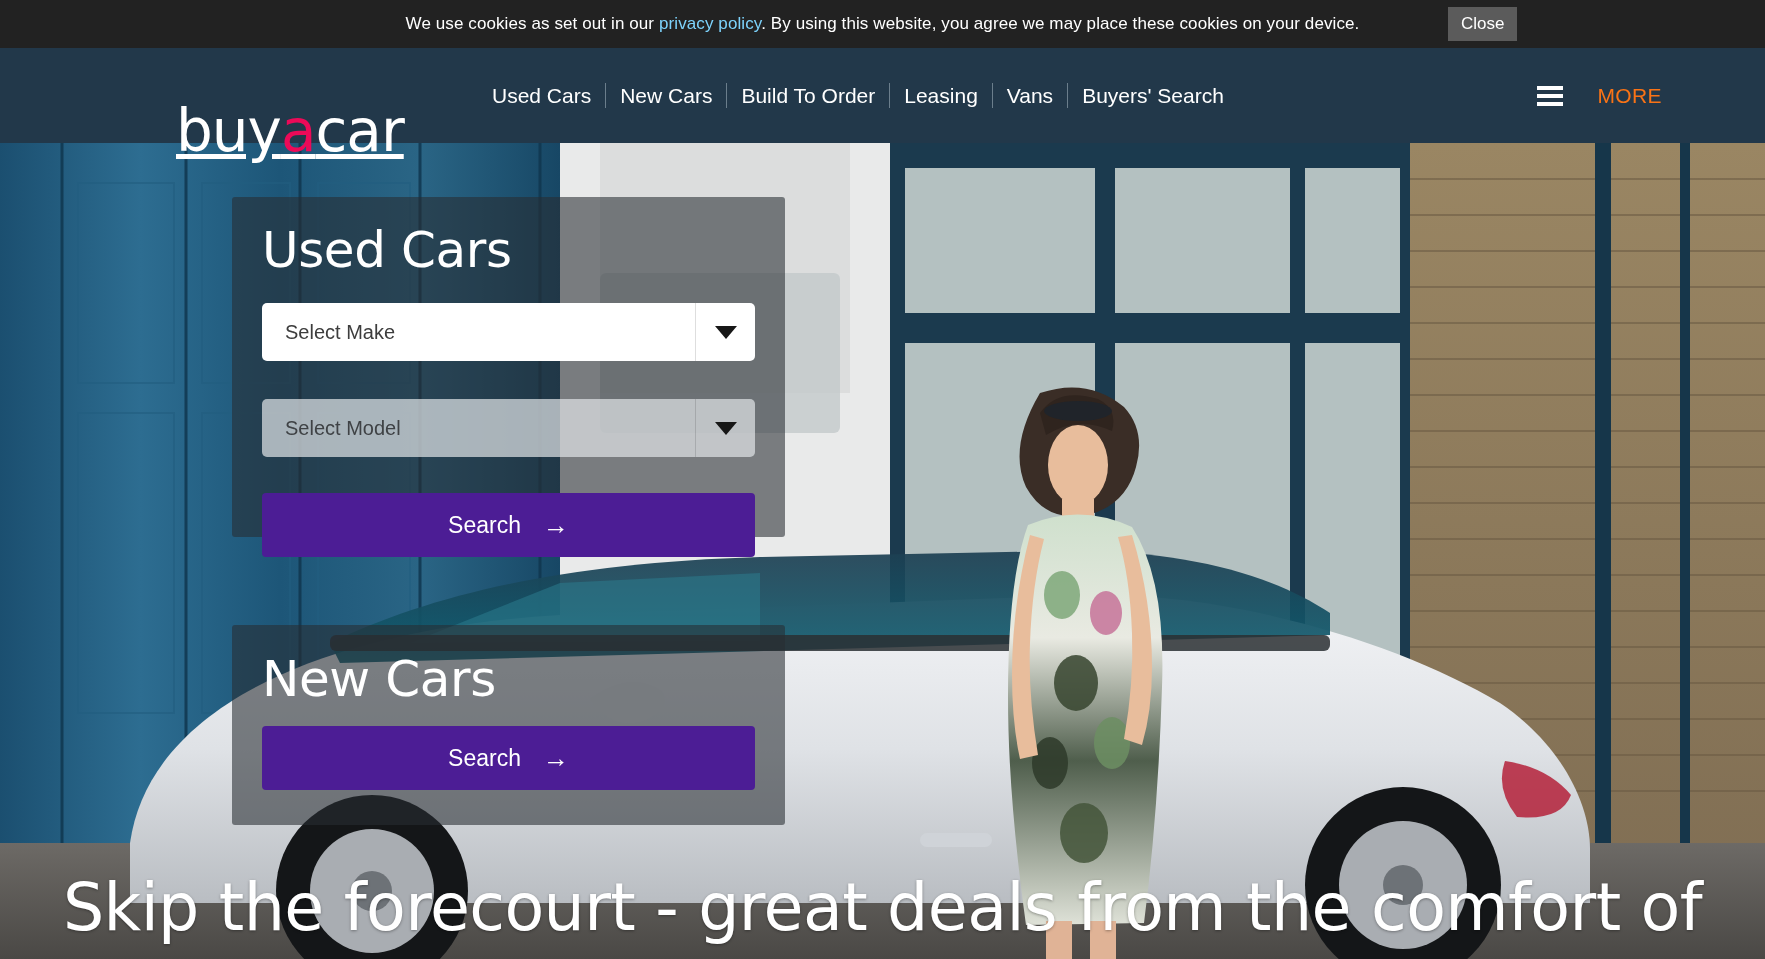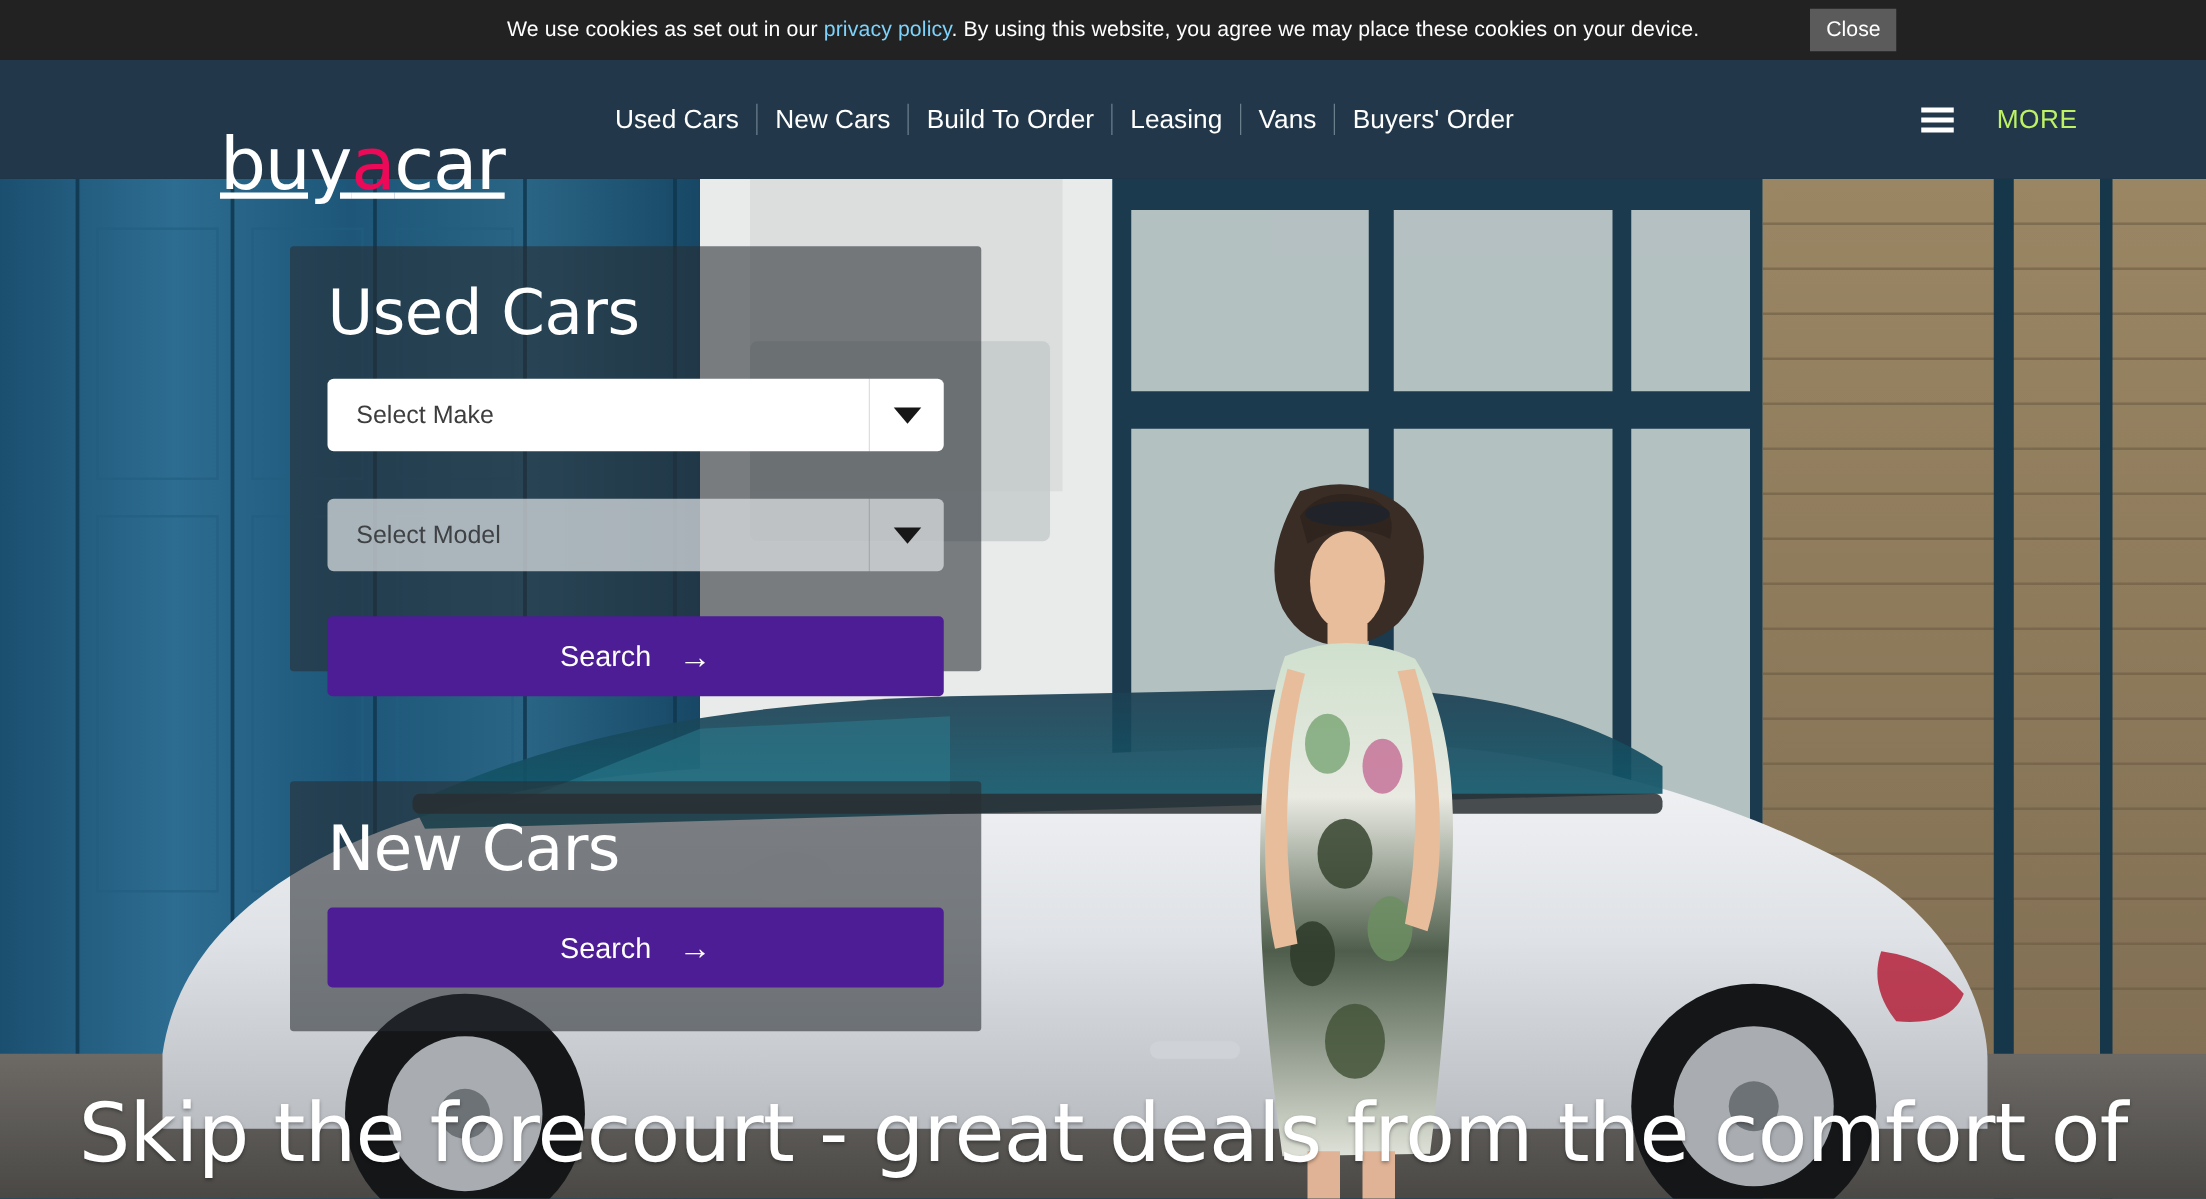--- a/index.html
+++ b/index.html
@@ -83,21 +83,21 @@
   .nav-more {
     position: absolute; right: 103px; top: 0;
     height: 95px;
     display: flex; align-items: center; gap: 22px;
     cursor: pointer;
   }
   .burger { display: flex; flex-direction: column; gap: 4px; }
   .burger span {
     display: block; width: 26px; height: 4px; background: #ffffff;
   }
-  .more-label { color: #bef264; font-size: 21px; letter-spacing: .4px; margin-left: 12px; }
+  .more-label { color: #f97316; font-size: 21px; letter-spacing: .4px; margin-left: 12px; }
 
   
   .hero {
     position: absolute; top: 143px; left: 0;
     width: 1765px; height: 816px;
     overflow: hidden;
     background: #0f4a6e;
   }
   .hero-photo {
     position: absolute; inset: 0;
@@ -206,21 +206,21 @@
     <a class="nav-item" href="#">Used Cars</a>
     <div class="nav-sep"></div>
     <a class="nav-item" href="#">New Cars</a>
     <div class="nav-sep"></div>
     <a class="nav-item" href="#">Build To Order</a>
     <div class="nav-sep"></div>
     <a class="nav-item" href="#">Leasing</a>
     <div class="nav-sep"></div>
     <a class="nav-item" href="#">Vans</a>
     <div class="nav-sep"></div>
-    <a class="nav-item" href="#">Buyers' Order</a>
+    <a class="nav-item" href="#">Buyers' Search</a>
   </nav>
 
   <div class="nav-more">
     <span class="burger">
       <span></span>
         <span></span>
         <span></span>
     </span>
     <span class="more-label">MORE</span>
   </div>

